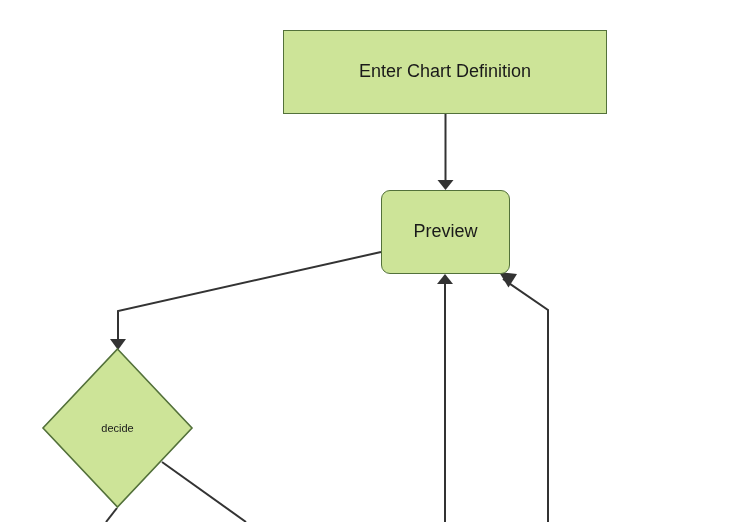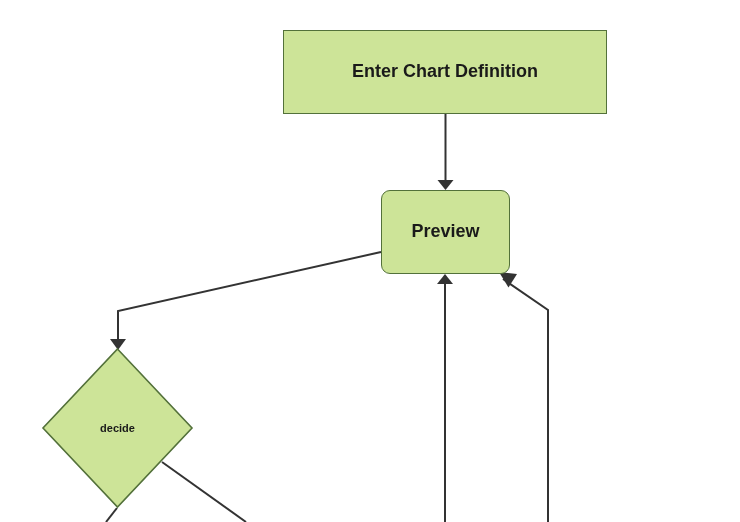--- a/index.html
+++ b/index.html
@@ -7,21 +7,20 @@
     padding: 0;
     background: #ffffff;
   }
   #diagram-root {
     position: relative;
     width: 740px;
     height: 522px;
     background: #ffffff;
     overflow: hidden;
     font-family: "Liberation Sans", sans-serif;
-    font-weight: bold;
   }
   #edge-layer {
     position: absolute;
     left: 0;
     top: 0;
     width: 740px;
     height: 522px;
   }
   .edge-path {
     fill: none;

